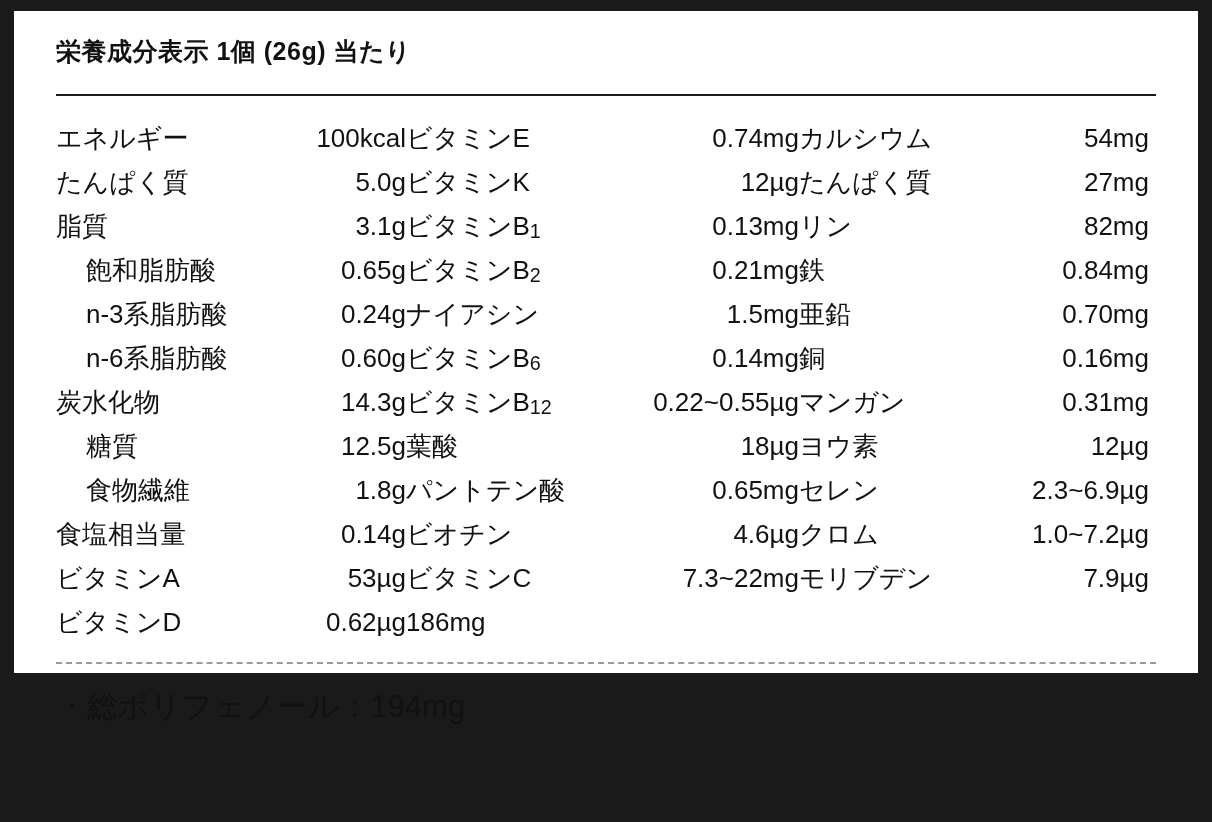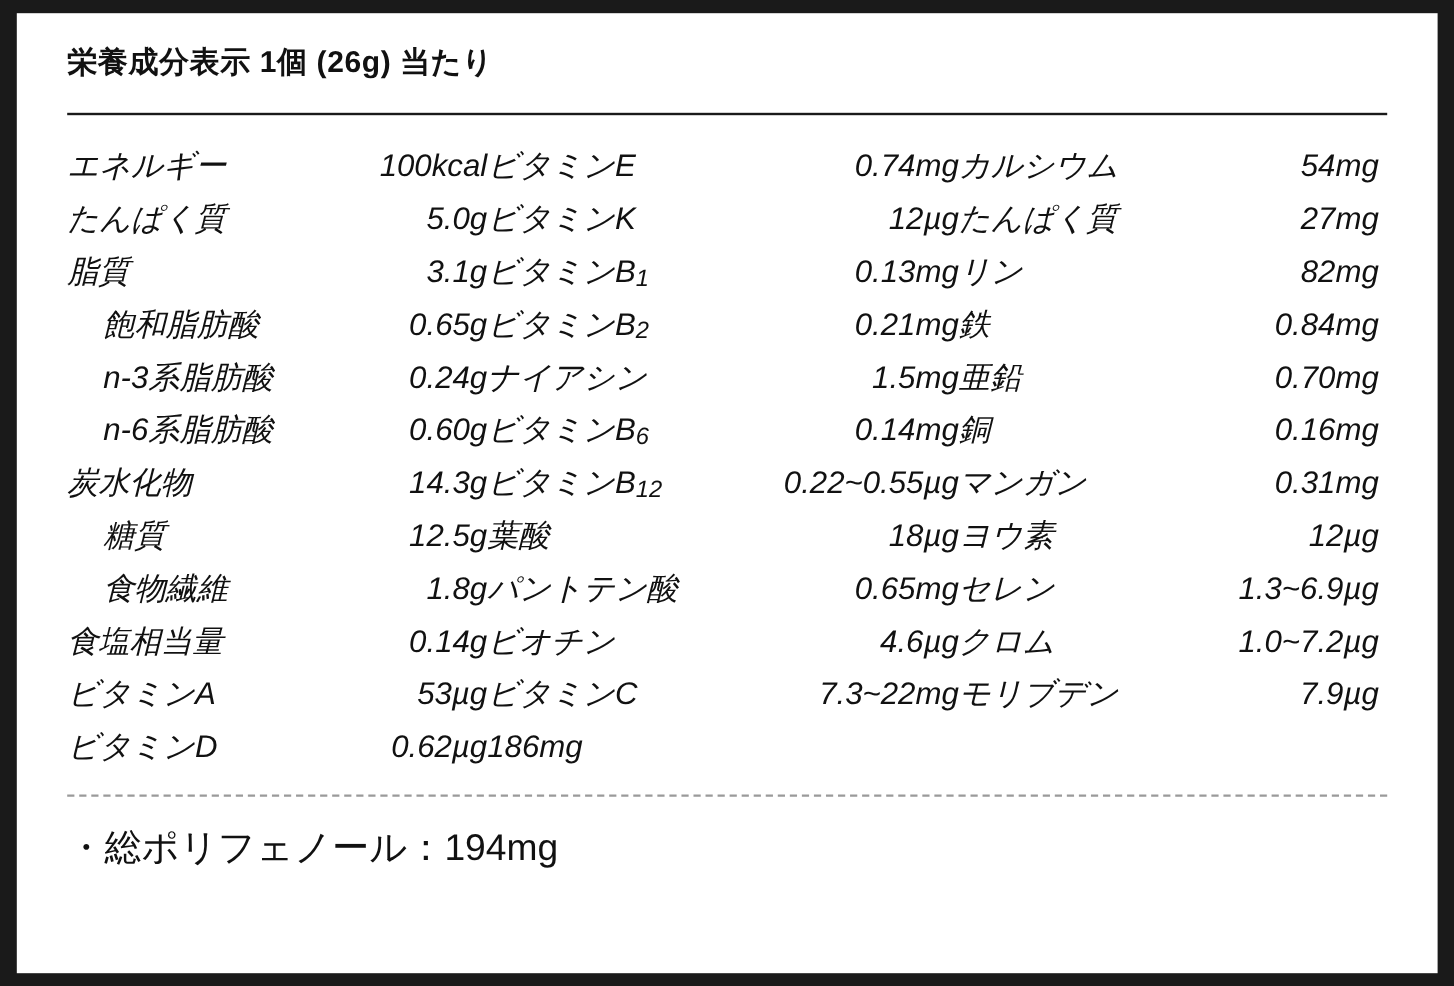--- a/index.html
+++ b/index.html
@@ -11,21 +11,21 @@
     height: 822px;
     background: #1a1a1a;
     font-family: "Liberation Sans", sans-serif;
     overflow: hidden;
   }
   .page {
     position: absolute;
     left: 14px;
     top: 11px;
     width: 1184px;
-    height: 800px;
+    height: 662px;
     background: #ffffff;
     box-sizing: border-box;
   }
   .inner {
     position: absolute;
     left: 42px;
     top: 24px;
     right: 42px;
     bottom: 18px;
   }
@@ -53,21 +53,20 @@
   .col-1 { width: 350px; }
   .col-2 { width: 393px; }
   .col-3 { width: 350px; }
   .row {
     display: flex;
     flex-direction: row;
     justify-content: space-between;
     align-items: baseline;
     height: 44px;
     line-height: 44px;
-    font-style: italic;
   }
   .name {
     font-size: 26px;
     color: #111111;
     white-space: nowrap;
   }
   .name.indent {
     padding-left: 30px;
   }
   .value {
@@ -229,21 +228,21 @@
           <div class="row">
             <span class="name">マンガン</span>
             <span class="value">0.31mg</span>
           </div>
           <div class="row">
             <span class="name">ヨウ素</span>
             <span class="value">12µg</span>
           </div>
           <div class="row">
             <span class="name">セレン</span>
-            <span class="value">1.3~6.9µg</span>
+            <span class="value">2.3~6.9µg</span>
           </div>
           <div class="row">
             <span class="name">クロム</span>
             <span class="value">1.0~7.2µg</span>
           </div>
           <div class="row">
             <span class="name">モリブデン</span>
             <span class="value">7.9µg</span>
           </div>
         </div>

